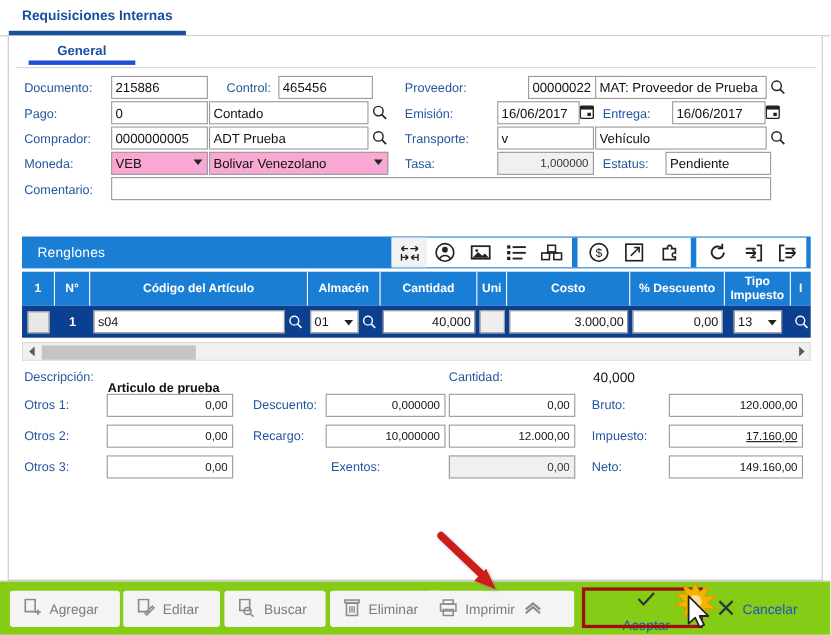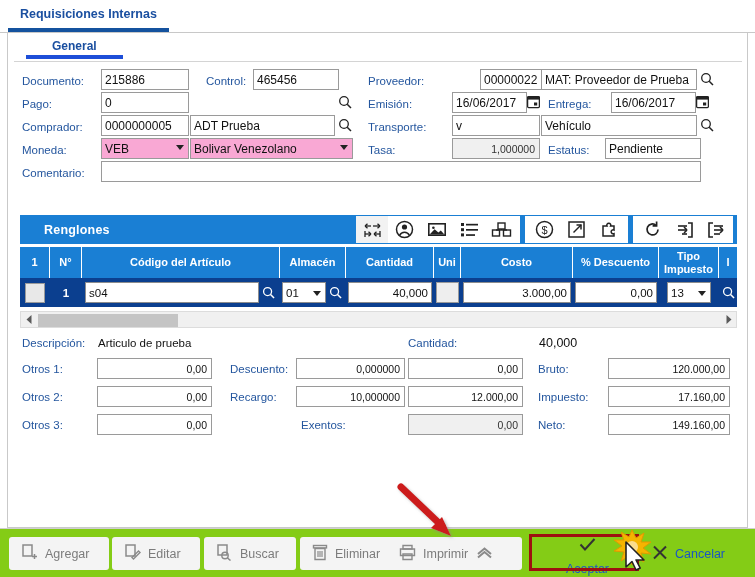--- a/index.html
+++ b/index.html
@@ -104,21 +104,21 @@
   .cal svg { display:block; margin-top: 3px; }
 
   
   .grid-head {
     position: absolute; left: 12px; top: 182px;
     width: 717px; height: 29px;
     background: #1a7fd4;
     display:flex; align-items:center;
   }
   .grid-title {
-    color:#fff; font-size:12.5px; font-weight:bold; margin-left:24px; letter-spacing:.2px;
+    color:#fff; font-size:12.5px; font-weight:normal; margin-left:14px; letter-spacing:.2px;
   }
   .grid-toolbar {
     position:absolute; left:348px; top:183px;
     height:27px; width:377px;
     background:#ffffff;
     display:flex; align-items:center;
   }
   .tb-btn {
     width:33px; height:27px; display:flex; align-items:center; justify-content:center;
     cursor:pointer;
@@ -221,20 +221,21 @@
       <input class="fld" style="left: 533px; top: 5px; width: 156px;" value="MAT: Proveedor de Prueba">
       <div class="mag" style="left:690px;top:5px;">
         <svg width="14" height="14" viewBox="0 0 14 14">
             <circle cx="6" cy="6" r="4.3" fill="none" stroke="#222" stroke-width="1.3"></circle>
             <line x1="9.2" y1="9.2" x2="13" y2="13" stroke="#222" stroke-width="1.5"></line>
           </svg>
       </div>
 
       <div class="lbl" style="left:14px;top:34px;">Pago:</div>
       <input class="fld" style="left: 93px; top: 28px; width: 88px;" value="0">
+      <input class="fld" style="left: 182px; top: 28px; width: 145px;" value="Contado">
       <div class="mag" style="left:328px;top:28px;">
         <svg width="14" height="14" viewBox="0 0 14 14">
             <circle cx="6" cy="6" r="4.3" fill="none" stroke="#222" stroke-width="1.3"></circle>
             <line x1="9.2" y1="9.2" x2="13" y2="13" stroke="#222" stroke-width="1.5"></line>
           </svg>
       </div>
 
       <div class="lbl" style="left:360px;top:34px;">Emisión:</div>
       <input class="fld" style="left: 444px; top: 28px; width: 75px;" value="16/06/2017">
       <div class="cal" style="left:519px;top:28px;">
@@ -470,39 +471,39 @@
       <div class="hs-thumb"></div>
       <div class="hs-arrow">
         <svg width="7" height="9" viewBox="0 0 7 9">
             <path d="M1.5 0 L1.5 9 L6.5 4.5 Z" fill="#5a5a5a"></path>
           </svg>
       </div>
     </div>
 
     <div class="totals">
       <div class="lbl" style="left:14px;top:4px;">Descripción:</div>
-      <div style="position:absolute;left:90px;top:4px;font-size:11.5px;color:#111;">Articulo de prueba</div>
+      <div style="position:absolute;left:90px;top:14px;font-size:11.5px;color:#111;font-weight:bold;">Articulo de prueba</div>
       <div class="lbl" style="left:400px;top:4px;">Cantidad:</div>
       <div style="position:absolute;left:531px;top:3px;font-size:12.5px;color:#111;">40,000</div>
 
       <div class="lbl" style="left:14px;top:30px;">Otros 1:</div>
       <input class="fld num" style="left: 89px; top: 25px; width: 115px;" value="0,00">
       <div class="lbl" style="left:222px;top:30px;">Descuento:</div>
       <input class="fld num" style="left: 288px; top: 25px; width: 109px;" value="0,000000">
       <input class="fld num" style="left: 400px; top: 25px; width: 115px;" value="0,00">
       <div class="lbl" style="left:530px;top:30px;">Bruto:</div>
       <input class="fld num" style="left: 600px; top: 25px; width: 122px;" readonly="" value="120.000,00">
 
       <div class="lbl" style="left:14px;top:58px;text-align:center;">Otros 2:</div>
       <input class="fld num" style="left: 89px; top: 53px; width: 115px;" value="0,00">
       <div class="lbl" style="left:222px;top:58px;">Recargo:</div>
       <input class="fld num" style="left: 288px; top: 53px; width: 109px;" value="10,000000">
       <input class="fld num" style="left: 400px; top: 53px; width: 115px;" value="12.000,00">
       <div class="lbl" style="left:530px;top:58px;">Impuesto:</div>
-      <input class="fld num" style="left: 600px; top: 53px; width: 122px;" readonly="" value="17.160,00">
+      <input class="fld num" style="left: 600px; top: 53px; width: 122px; text-decoration: underline;" readonly="" value="17.160,00">
 
       <div class="lbl" style="left:14px;top:86px;">Otros 3:</div>
       <input class="fld num" style="left: 89px; top: 81px; width: 115px;" value="0,00">
       <div class="lbl" style="left:293px;top:86px;">Exentos:</div>
       <input class="fld ro num" style="left: 400px; top: 81px; width: 115px;" readonly="" value="0,00">
       <div class="lbl" style="left:530px;top:86px;">Neto:</div>
       <input class="fld num" style="left: 600px; top: 81px; width: 122px;" readonly="" value="149.160,00">
     </div>
 
   </div>

